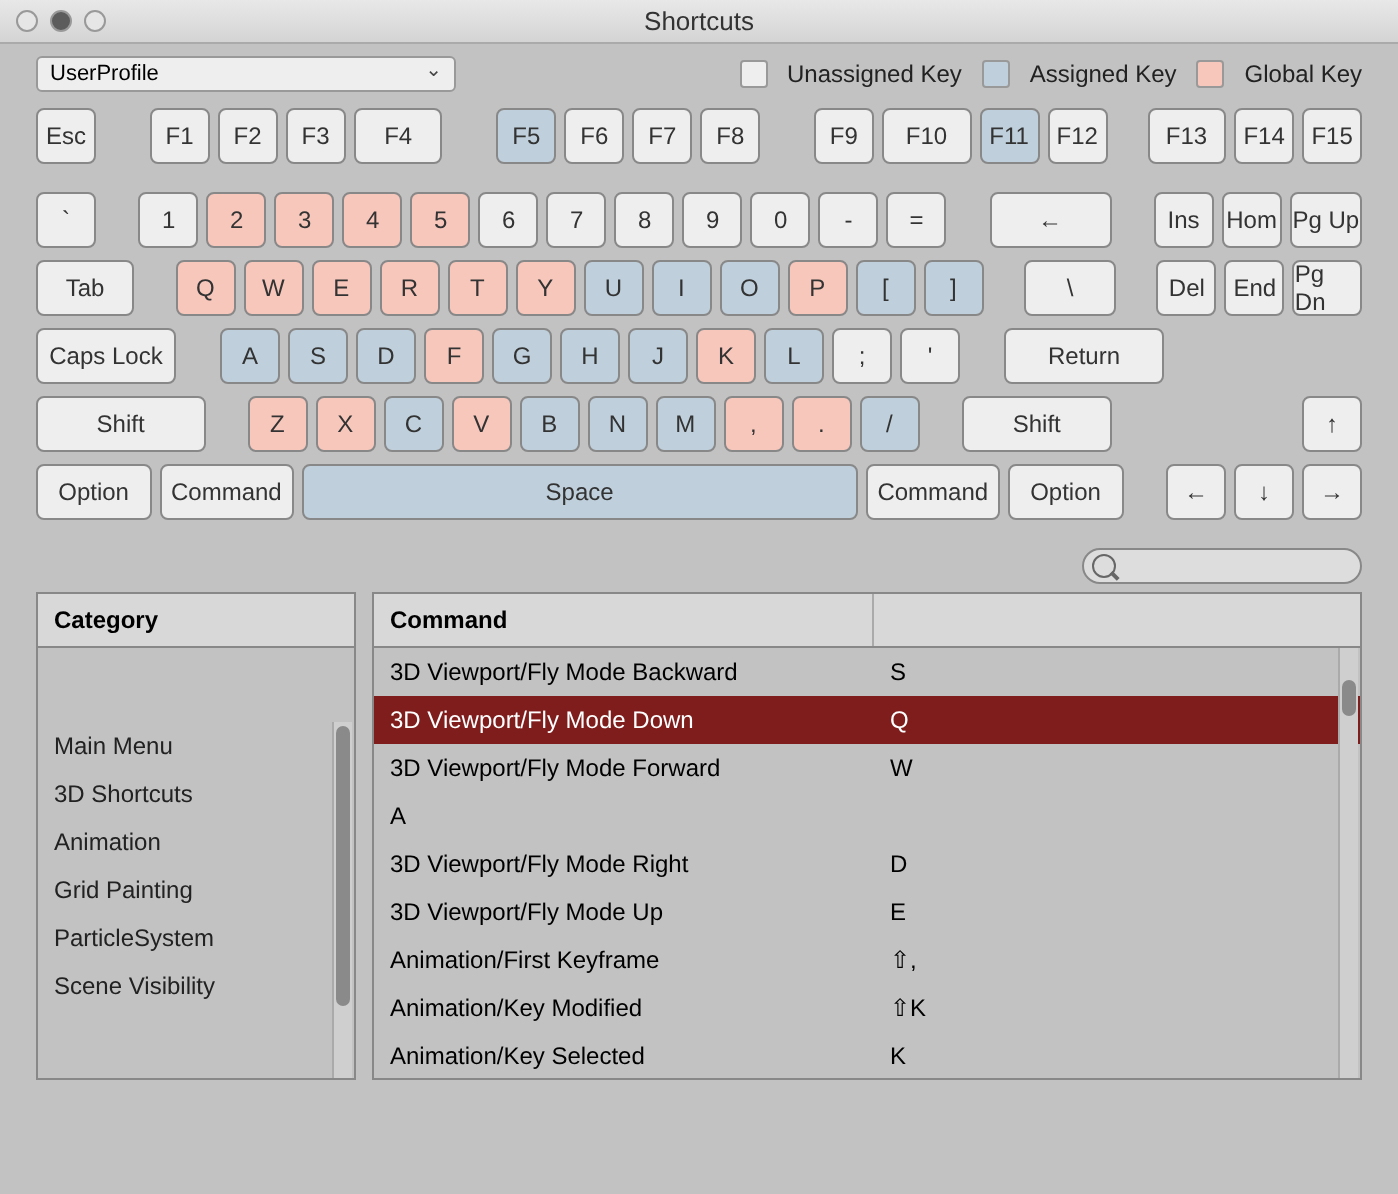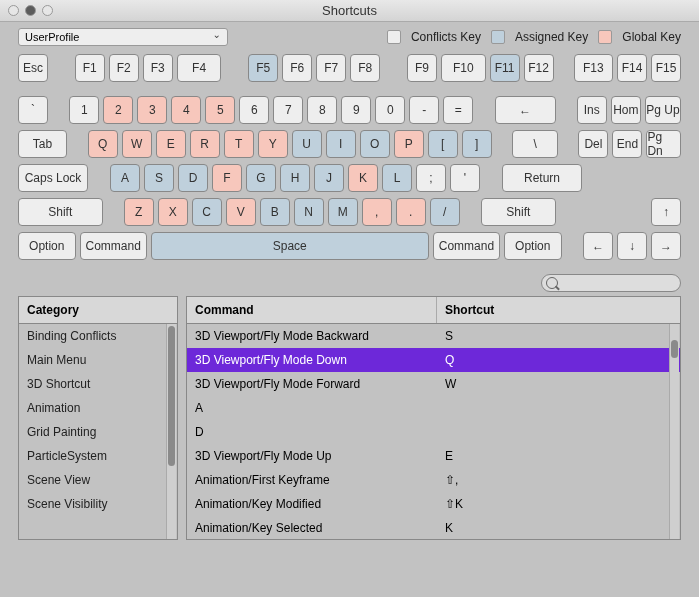--- a/index.html
+++ b/index.html
@@ -24,33 +24,33 @@
 .key.assigned{background:#bfd0dc;} .key.global{background:#f7c7bc;}
 .gap { width:14px; } .gapL { width:22px; }
 
 .searchrow { display:flex; justify-content:flex-end; padding:0 18px 4px 0; }
 .search { width:140px; height:18px; border:1px solid #888; border-radius:9px; background:#ddd; font-size:10px; position:relative; }
 .search::before { content:""; width:10px; height:10px; border:1.5px solid #666; border-radius:50%; position:absolute; left:4px; top:2px; }
 .search::after { content:""; width:5px; height:1.5px; background:#666; position:absolute; left:13px; top:12px; transform:rotate(45deg); }
 
 .panels { display:flex; gap:8px; padding:0 18px 18px 18px; height:262px; }
 .panel { background:#c2c2c2; border:1px solid #888; display:flex; flex-direction:column; }
-.panel.cat { width:160px; }
+.panel.cat { width:160px;gap:37px; }
 .panel.cmd { flex:1; }
 .phead { display:flex; background:#d8d8d8; border-bottom:1px solid #888; font-weight:bold; font-size:12px; }
 .phead > div { padding:6px 8px; }
 .phead .col-cmd { width:250px; border-right:1px solid #aaa; }
 .phead .col-sc { flex:1; }
 .plist { flex:1; overflow:hidden; position:relative; }
 .row { padding:5px 8px; font-size:12px; color:#222; cursor:pointer; border-bottom:0; }
 .row.sel { background:#6a6a6a; color:#fff; }
 .cmdrow { display:flex; }
 .cmdrow .c-cmd { width:250px; padding:5px 8px; }
 .cmdrow .c-sc { flex:1; padding:5px 8px; }
-.cmdrow.sel { background:#6d28d9; color:#fff; }
+.cmdrow.sel { background:#7f1d1d; color:#fff; }
 .sb { position:absolute; right:1px; top:0; bottom:0; width:10px; background:#cfcfcf; border-left:1px solid #aaa; }
 .thumb { position:absolute; left:1px; right:1px; background:#8a8a8a; border-radius:4px; }
 </style>
 </head>
 <body>
 
 <div class="titlebar">
   <div class="traffic-lights">
     <div class="tl tl-close"></div>
     <div class="tl tl-min"></div>
@@ -58,21 +58,21 @@
   </div>
   <div class="title">Shortcuts</div>
 </div>
 
 <div class="toolbar">
   <div class="dropdown">
     <span>UserProfile</span>
   </div>
   <div class="legend">
     <span class="swatch sw-unassigned"></span>
-    <span>Conflicts Key</span>
+    <span>Unassigned Key</span>
     <span class="swatch sw-assigned"></span>
     <span>Assigned Key</span>
     <span class="swatch sw-global"></span>
     <span>Global Key</span>
   </div>
 </div>
 
 <div class="keyboard">
   <div class="krow" id="krow0">
       <div class="key " style="width: 16px;">Esc</div>
@@ -194,55 +194,53 @@
 <div class="searchrow">
   <div class="search"></div>
 </div>
 
 <div class="panels">
   <div class="panel cat">
     <div class="phead">
         <div>Category</div>
       </div>
     <div class="plist" id="catlist">
-        <div class="row">Binding Conflicts</div>
         <div class="row">Main Menu</div>
-        <div class="row">3D Shortcut</div>
+        <div class="row">3D Shortcuts</div>
         <div class="row">Animation</div>
         <div class="row">Grid Painting</div>
         <div class="row">ParticleSystem</div>
-        <div class="row">Scene View</div>
         <div class="row">Scene Visibility</div>
         <div class="sb">
           <div class="thumb" style="top:2px;height:140px;"></div>
         </div>
     </div>
   </div>
   <div class="panel cmd">
     <div class="phead">
       <div class="col-cmd">Command</div>
-      <div class="col-sc">Shortcut</div>
     </div>
     <div class="plist" id="cmdlist">
       <div class="cmdrow">
           <div class="c-cmd">3D Viewport/Fly Mode Backward</div>
           <div class="c-sc">S</div>
         </div>
         <div class="cmdrow sel">
           <div class="c-cmd">3D Viewport/Fly Mode Down</div>
           <div class="c-sc">Q</div>
         </div>
         <div class="cmdrow">
           <div class="c-cmd">3D Viewport/Fly Mode Forward</div>
           <div class="c-sc">W</div>
         </div>
         <div class="cmdrow">
           <div class="c-sc">A</div>
         </div>
         <div class="cmdrow">
+          <div class="c-cmd">3D Viewport/Fly Mode Right</div>
           <div class="c-sc">D</div>
         </div>
         <div class="cmdrow">
           <div class="c-cmd">3D Viewport/Fly Mode Up</div>
           <div class="c-sc">E</div>
         </div>
         <div class="cmdrow">
           <div class="c-cmd">Animation/First Keyframe</div>
           <div class="c-sc">⇧,</div>
         </div>

